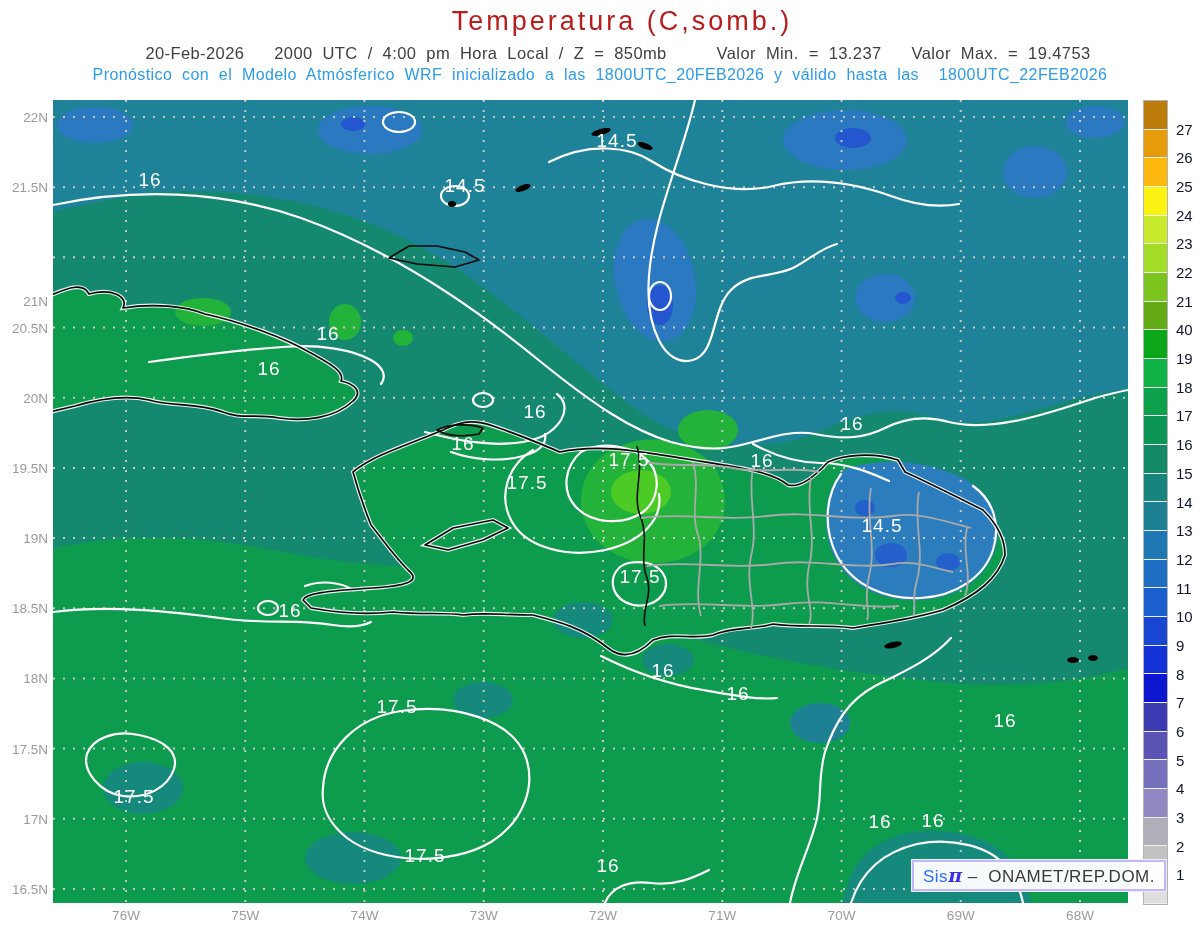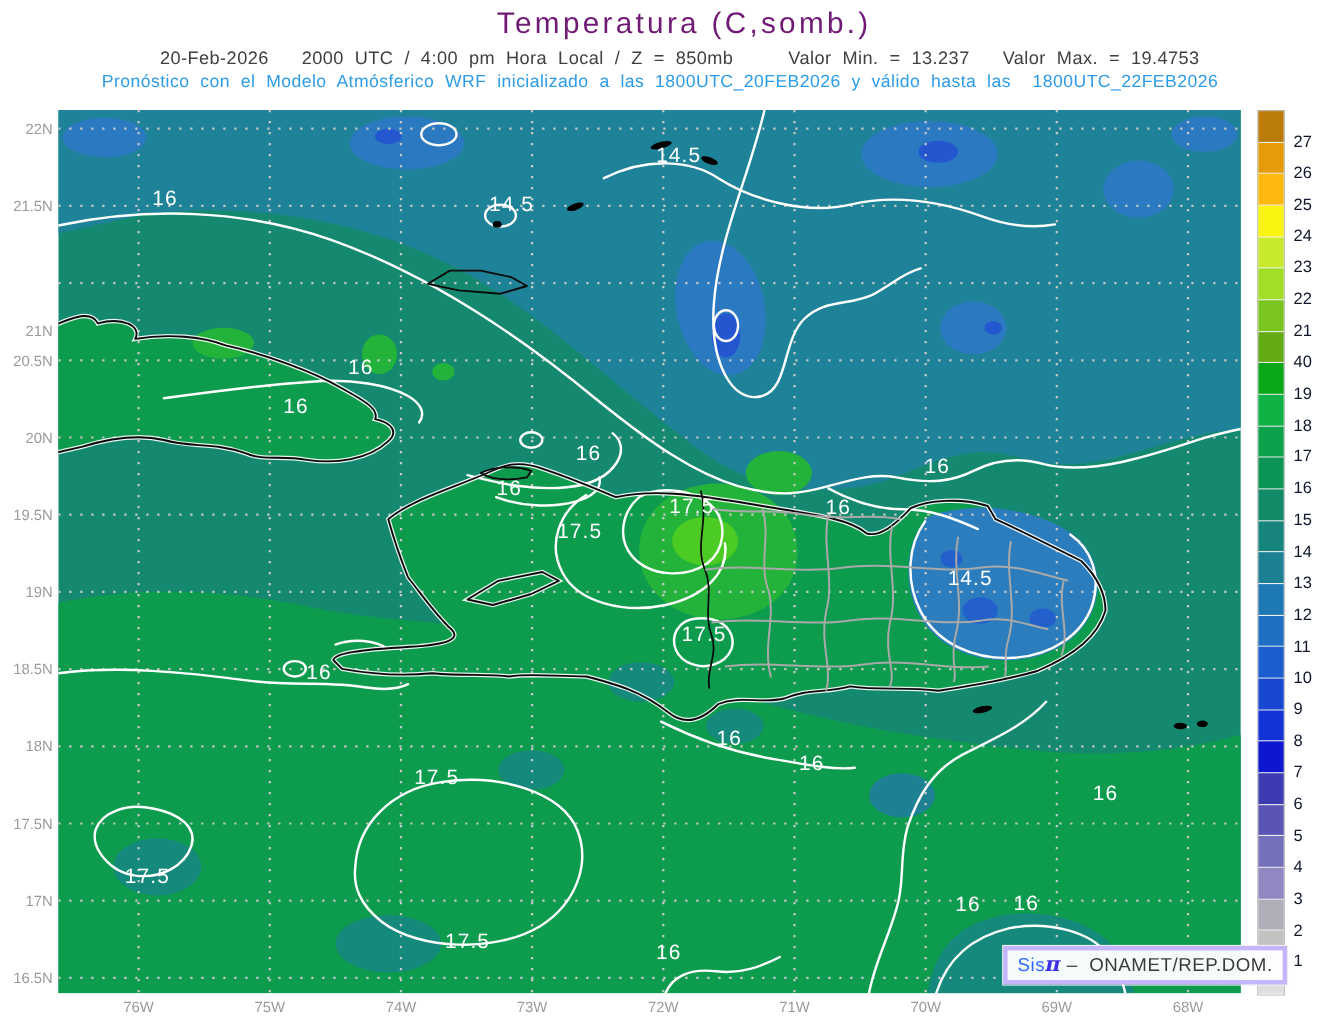--- a/index.html
+++ b/index.html
@@ -1,33 +1,33 @@
 <!DOCTYPE html>
 <html><head>
 <meta charset="utf-8">
 <style>
   html,body{margin:0;padding:0;background:#fff;}
   #page{position:relative;width:1200px;height:927px;background:#ffffff;overflow:hidden;
         font-family:"Liberation Sans",sans-serif;}
   
   #header{position:absolute;left:0;top:0;width:1200px;text-align:center;}
-  #main-title{margin-top:6px;font-size:27px;letter-spacing:3px;color:#701a75;white-space:pre;padding-left:44px;}
+  #main-title{margin-top:6px;font-size:27px;letter-spacing:3px;color:#b91c1c;white-space:pre;padding-left:44px;}
   #subtitle1{margin-top:7px;font-size:16.5px;letter-spacing:.4px;word-spacing:5px;color:#404040;white-space:pre;padding-left:36px;}
   #subtitle2{margin-top:3px;font-size:16px;letter-spacing:.4px;word-spacing:5px;color:#2d9ce8;white-space:pre;}
   
   #plot{position:absolute;left:53px;top:100px;width:1075px;height:803px;}
   .lat-lbl{position:absolute;right:1155px;transform:translateY(-50%);font-size:13.5px;color:#9b9b9b;white-space:nowrap;}
   .lon-lbl{position:absolute;top:908px;transform:translateX(-50%);font-size:13.5px;color:#9b9b9b;white-space:nowrap;}
   
   #colorbar{position:absolute;left:1143px;top:100px;width:25px;height:805px;border:1px solid #b3b3b3;box-sizing:border-box;background:#fff;}
   .cb-cell{width:100%;}
   .cb-lbl{position:absolute;left:1176px;transform:translateY(-50%);font-size:15px;color:#0f172a;}
   
   #watermark{position:absolute;left:912px;top:860px;height:24px;padding:2px 9px 1px 9px;background:rgba(255,255,255,.96);
-             border:4px solid #c4b5fd;font-size:17px;letter-spacing:.5px;white-space:pre;box-shadow:0 0 0 1px #eee;}
+             border:2px solid #c4b5fd;font-size:17px;letter-spacing:.5px;white-space:pre;box-shadow:0 0 0 1px #eee;}
   #watermark .wm-sis{color:#2f6bff;}
   #watermark .wm-pi{color:#3b30e8;font-family:"DejaVu Serif",serif;font-style:italic;font-weight:bold;font-size:19px;}
   #watermark .wm-rest{color:#3a3a3a;}
   svg text.ctl{font-family:"Liberation Sans",sans-serif;font-size:19px;fill:#ffffff;letter-spacing:1px;text-anchor:middle;}
 </style>
 </head>
 <body>
 
 <div id="page">
 

